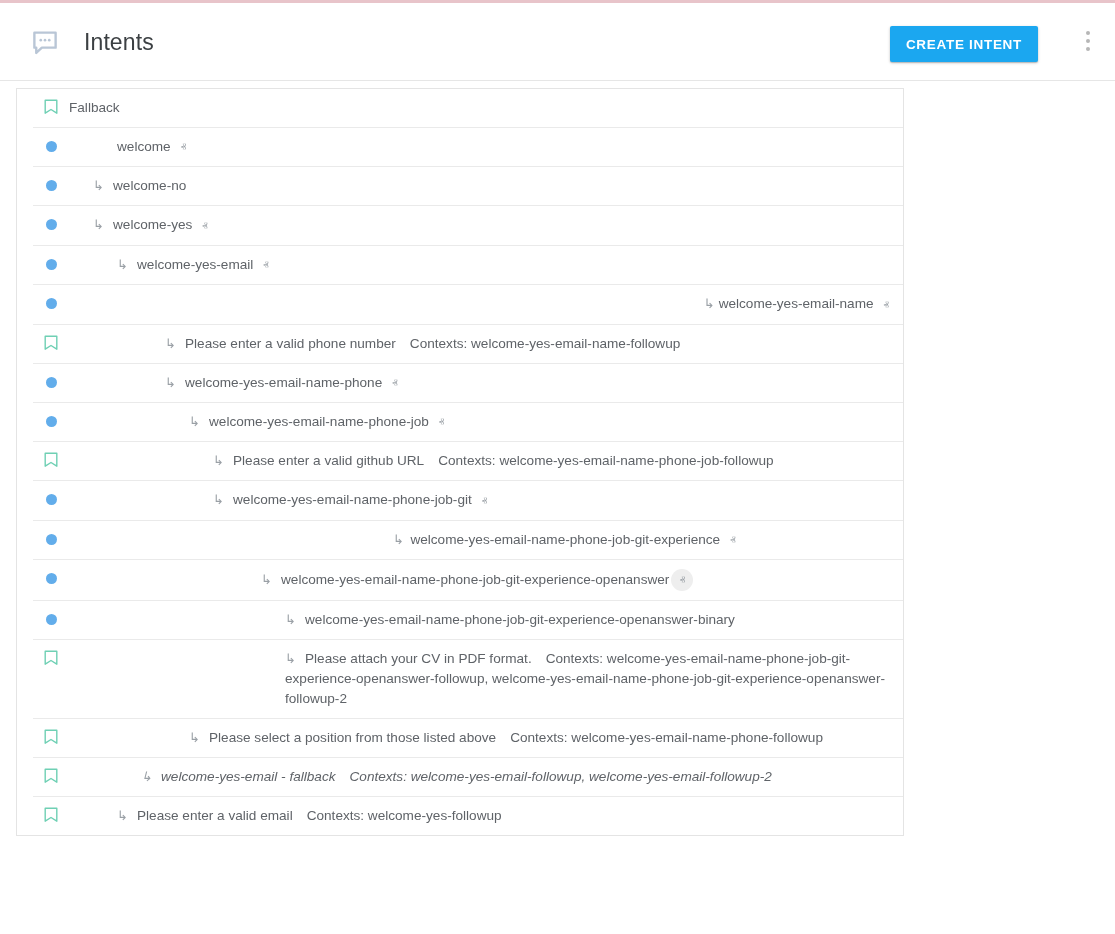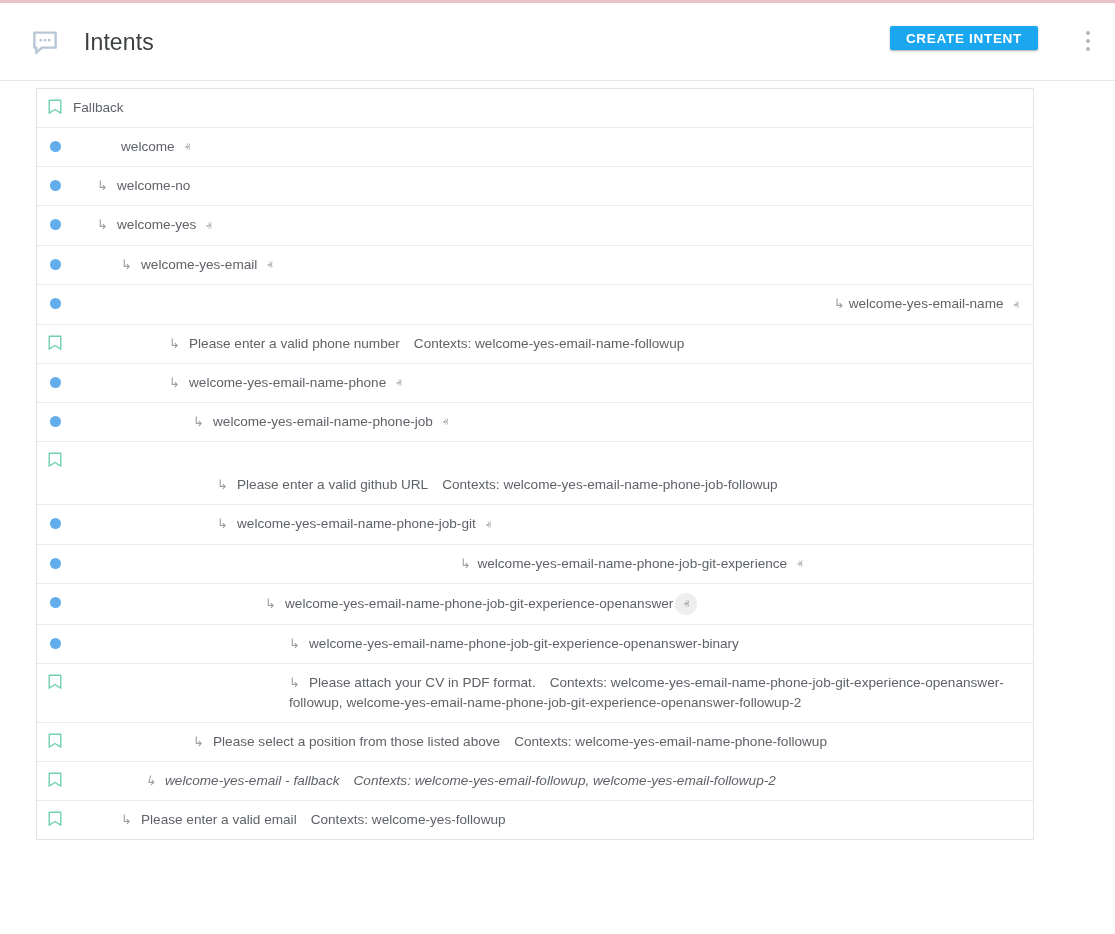--- a/index.html
+++ b/index.html
@@ -52,21 +52,21 @@
     font-size: 23px;
     color: #3c4043;
     font-weight: 400;
     letter-spacing: 0.1px;
     line-height: 30px;
   }
   .create-btn {
     position: absolute;
     right: 77px;
     top: 23px;
-    height: 24px;
+    height: 36px;
     padding: 0 16px;
     min-width: 138px;
     background: #1ba7f0;
     color: #ffffff;
     border: none;
     border-radius: 2px;
     font-family: "Liberation Sans", sans-serif;
     font-size: 13.5px;
     font-weight: 700;
     letter-spacing: 0.7px;
@@ -87,26 +87,27 @@
     height: 4px;
     border-radius: 50%;
     background: #b6b6b6;
     margin: 0 auto 4px auto;
   }
   .kebab i:last-child { margin-bottom: 0; }
 
   
   .list {
     position: absolute;
-    left: 36px;
+    left: 16px;
     top: 88px;
-    width: 998px;
+    width: 888px;
     border: 1px solid #e4e4e4;
     box-sizing: border-box;
     background: #ffffff;
+    padding-left: 16px;
   }
   .row {
     position: relative;
     display: flex;
     align-items: flex-start;
     border-bottom: 1px solid #eaeaea;
     box-sizing: border-box;
     min-height: 38px;
     padding: 9px 0 9px 0;
     cursor: pointer;
@@ -281,21 +282,21 @@
       <div class="row-body" style="padding-left: 120px;">
         <span class="row-inner"><span class="arrow">↳</span><span class="label">welcome-yes-email-name-phone-job</span><span class="chev">ⱏ</span></span>
       </div>
     </div>
     <div class="row">
       <div class="row-icon">
         <svg class="bookmark" viewBox="0 0 14 16" fill="none">
           <path d="M1.2 1.2h11.6v13l-5.8-3.7-5.8 3.7z" stroke="#6fd0b4" stroke-width="1.4" stroke-linejoin="round"></path>
         </svg>
       </div>
-      <div class="row-body" style="padding-left: 144px; margin-top: 24px;">
+      <div class="row-body" style="padding-left: 144px;">
         <span class="row-inner"><span class="arrow">↳</span><span class="label">Please enter a valid github URL</span><span class="ctx">Contexts: welcome-yes-email-name-phone-job-followup</span></span>
       </div>
     </div>
     <div class="row">
       <div class="row-icon">
         <span class="dot"></span>
       </div>
       <div class="row-body" style="padding-left: 144px;">
         <span class="row-inner"><span class="arrow">↳</span><span class="label">welcome-yes-email-name-phone-job-git</span><span class="chev">ⱏ</span></span>
       </div>

